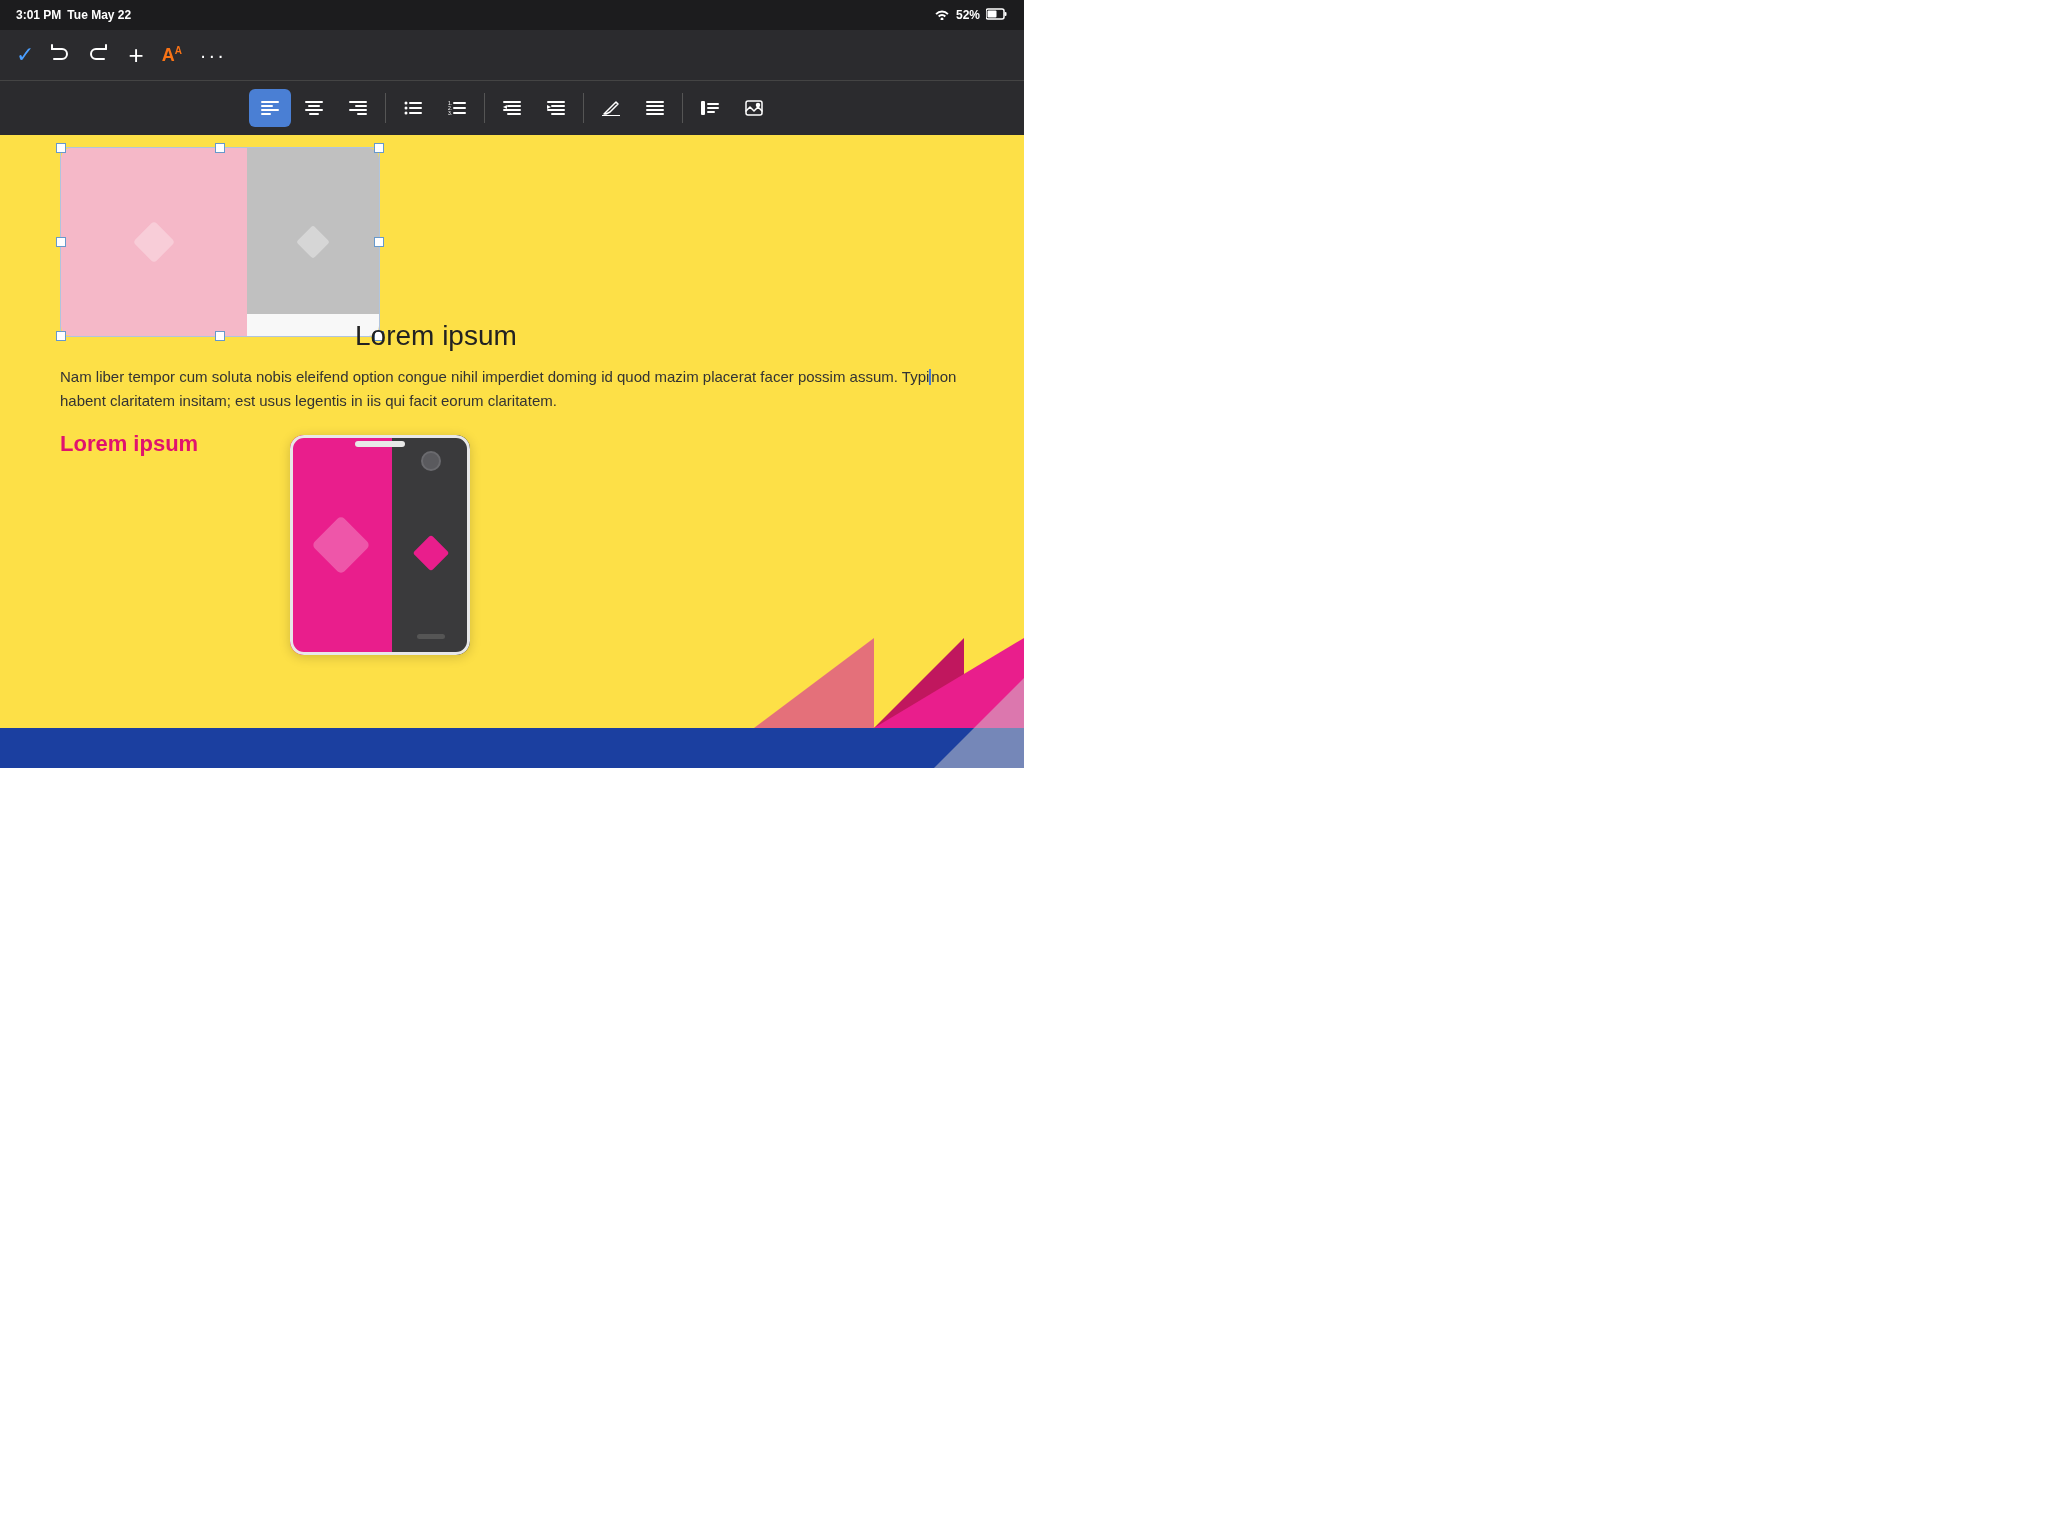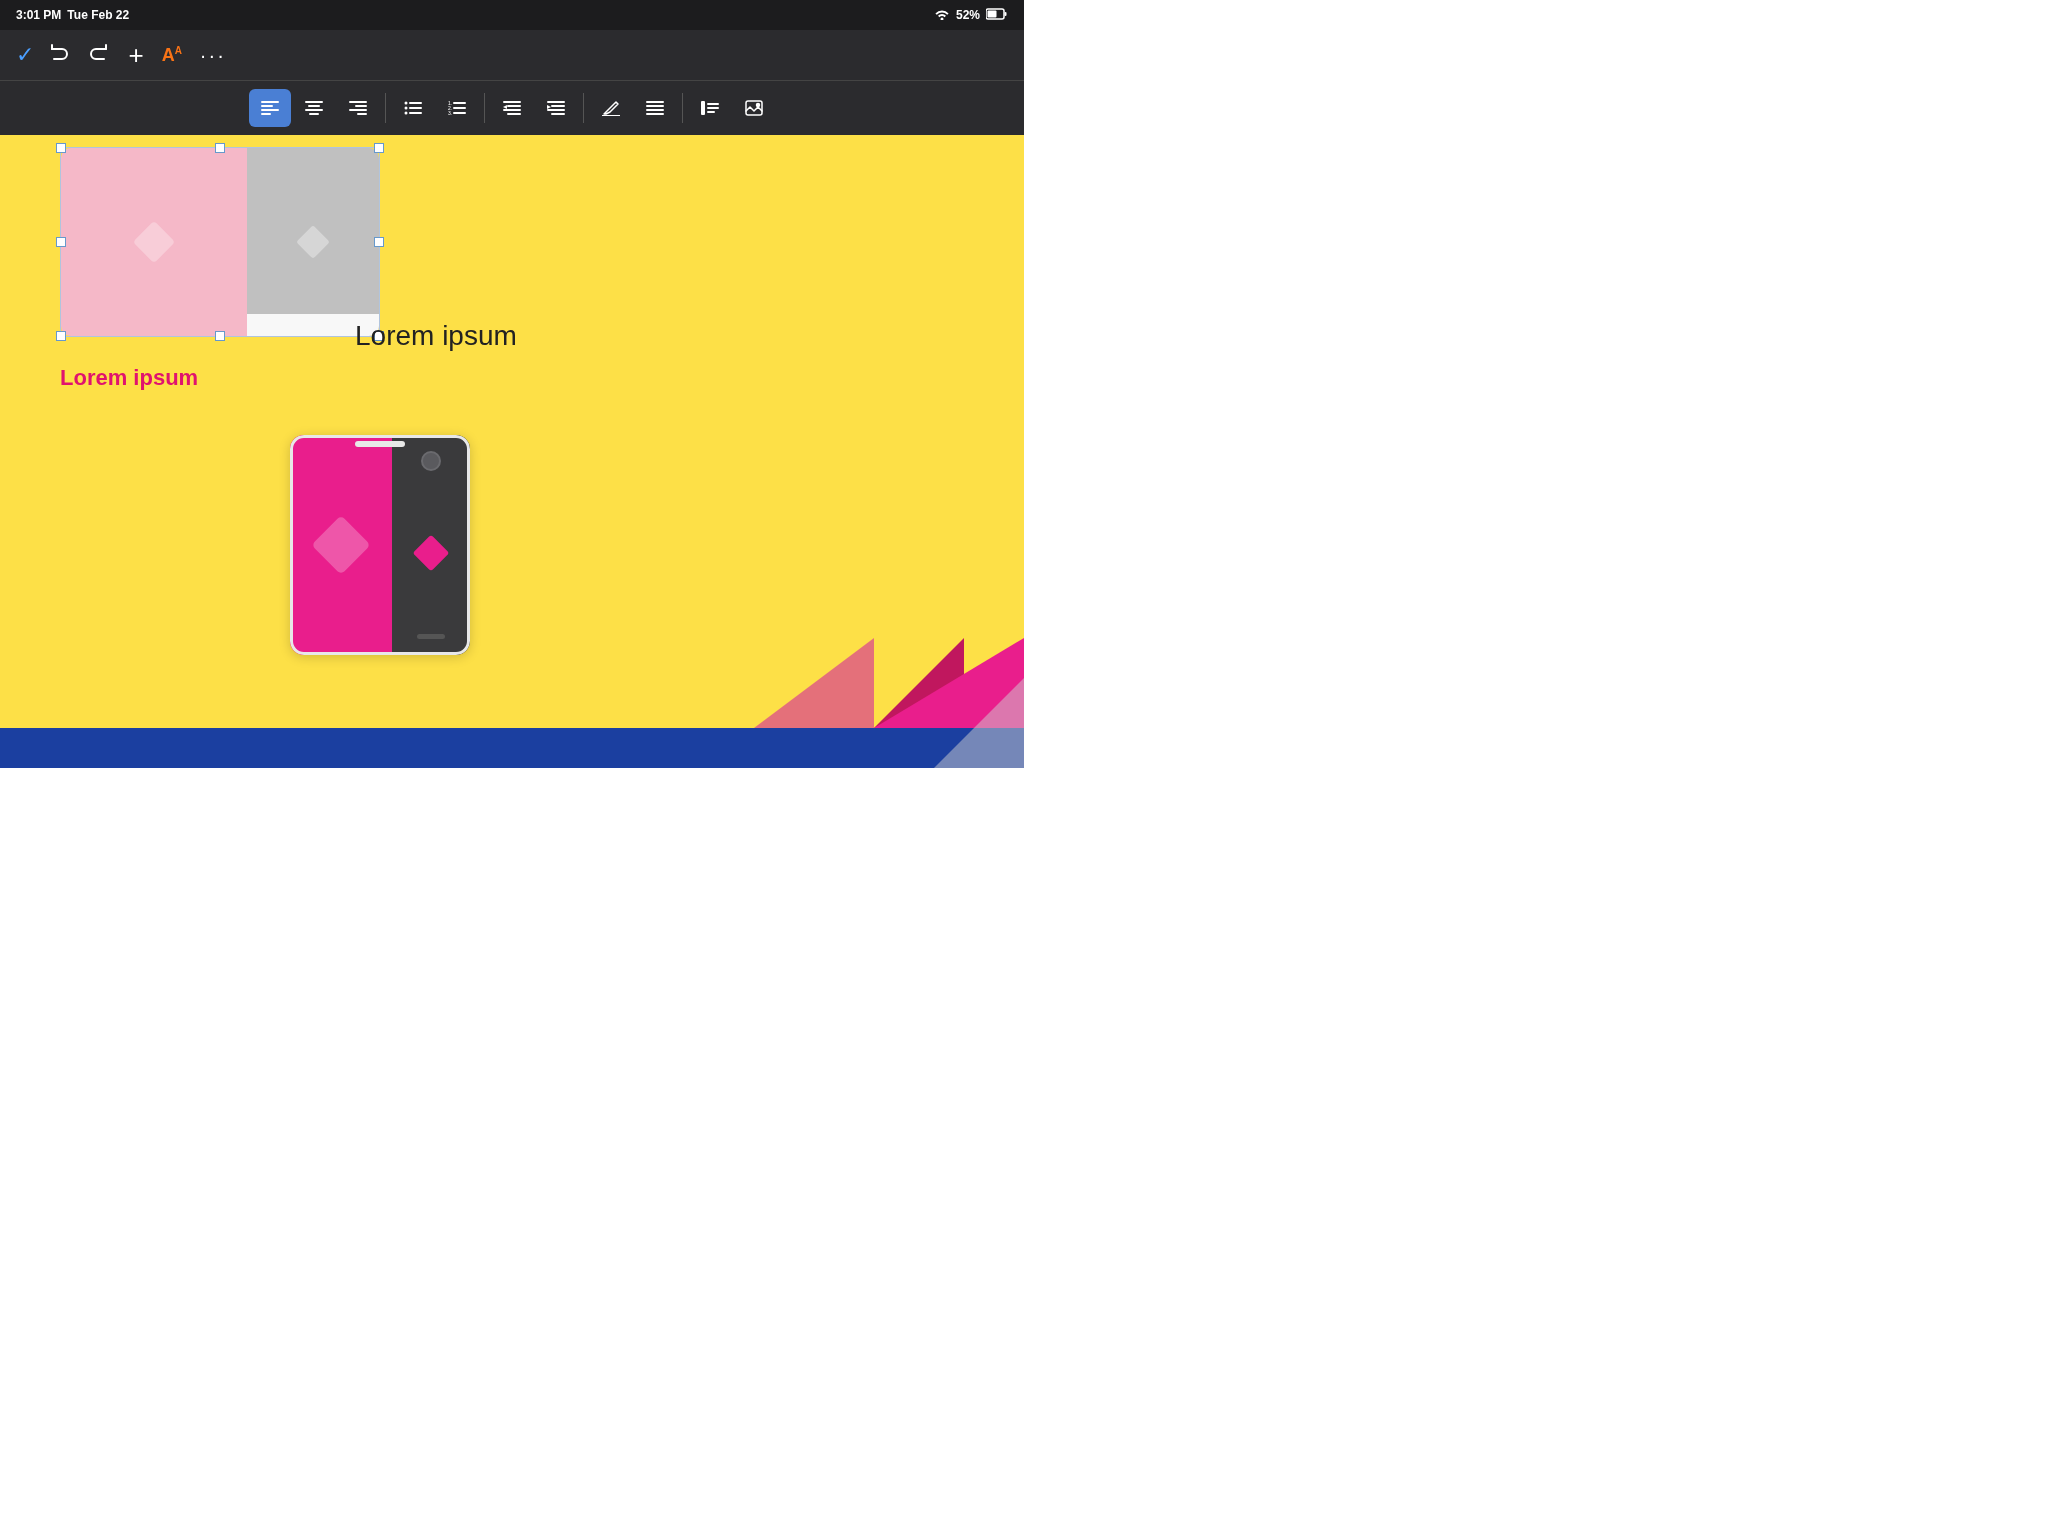--- a/index.html
+++ b/index.html
@@ -336,21 +336,21 @@
       font-weight: 400;
       color: #222;
     }
   </style>
 </head>
 <body>
 
 <div id="status-bar">
   <div class="status-left">
     <span>3:01 PM</span>
-    <span>Tue Feb 22</span>
+    <span>Tue May 22</span>
   </div>
   <div class="status-right">
     <span>
       <svg width="16" height="12" viewBox="0 0 16 12" fill="white">
         <path d="M8 9.5a1.5 1.5 0 110 3 1.5 1.5 0 010-3zm0-3.5a5.5 5.5 0 014 1.74l-1.4 1.4A3.5 3.5 0 008 8a3.5 3.5 0 00-2.6 1.14L4 7.74A5.5 5.5 0 018 6zm0-3.5a9 9 0 016.6 2.9L13.2 6.8A7 7 0 008 4.5a7 7 0 00-5.2 2.3L1.4 5.4A9 9 0 018 2.5z"></path>
       </svg>
     </span>
     <span>52%</span>
     <span>
       <svg width="22" height="12" viewBox="0 0 22 12" fill="white">
@@ -508,20 +508,23 @@
     <div class="selection-handle handle-ml"></div>
     <div class="selection-handle handle-mr"></div>
     <div class="selection-handle handle-bl"></div>
     <div class="selection-handle handle-bm"></div>
     <div class="selection-handle handle-br"></div>
   </div>
 
   <div class="floating-heading">Lorem ipsum</div>
 
   <div style="position:absolute; top:230px; left:60px; right:60px;">
+    <p class="body-text">
+      Nam liber tempor cum soluta nobis eleifend option congue nihil imperdiet doming id quod mazim placerat facer possim assum. Typi<span class="cursor-line"></span>non habent claritatem insitam; est usus legentis in iis qui facit eorum claritatem.
+    </p>
 
     <p class="section-heading">Lorem ipsum</p>
   </div>
 
   <div id="phone-mockup-bottom">
     <div class="phone-full">
       <div class="phone-top-notch"></div>
       <div class="pf-left">
         <div class="pf-left-diamond"></div>
       </div>

